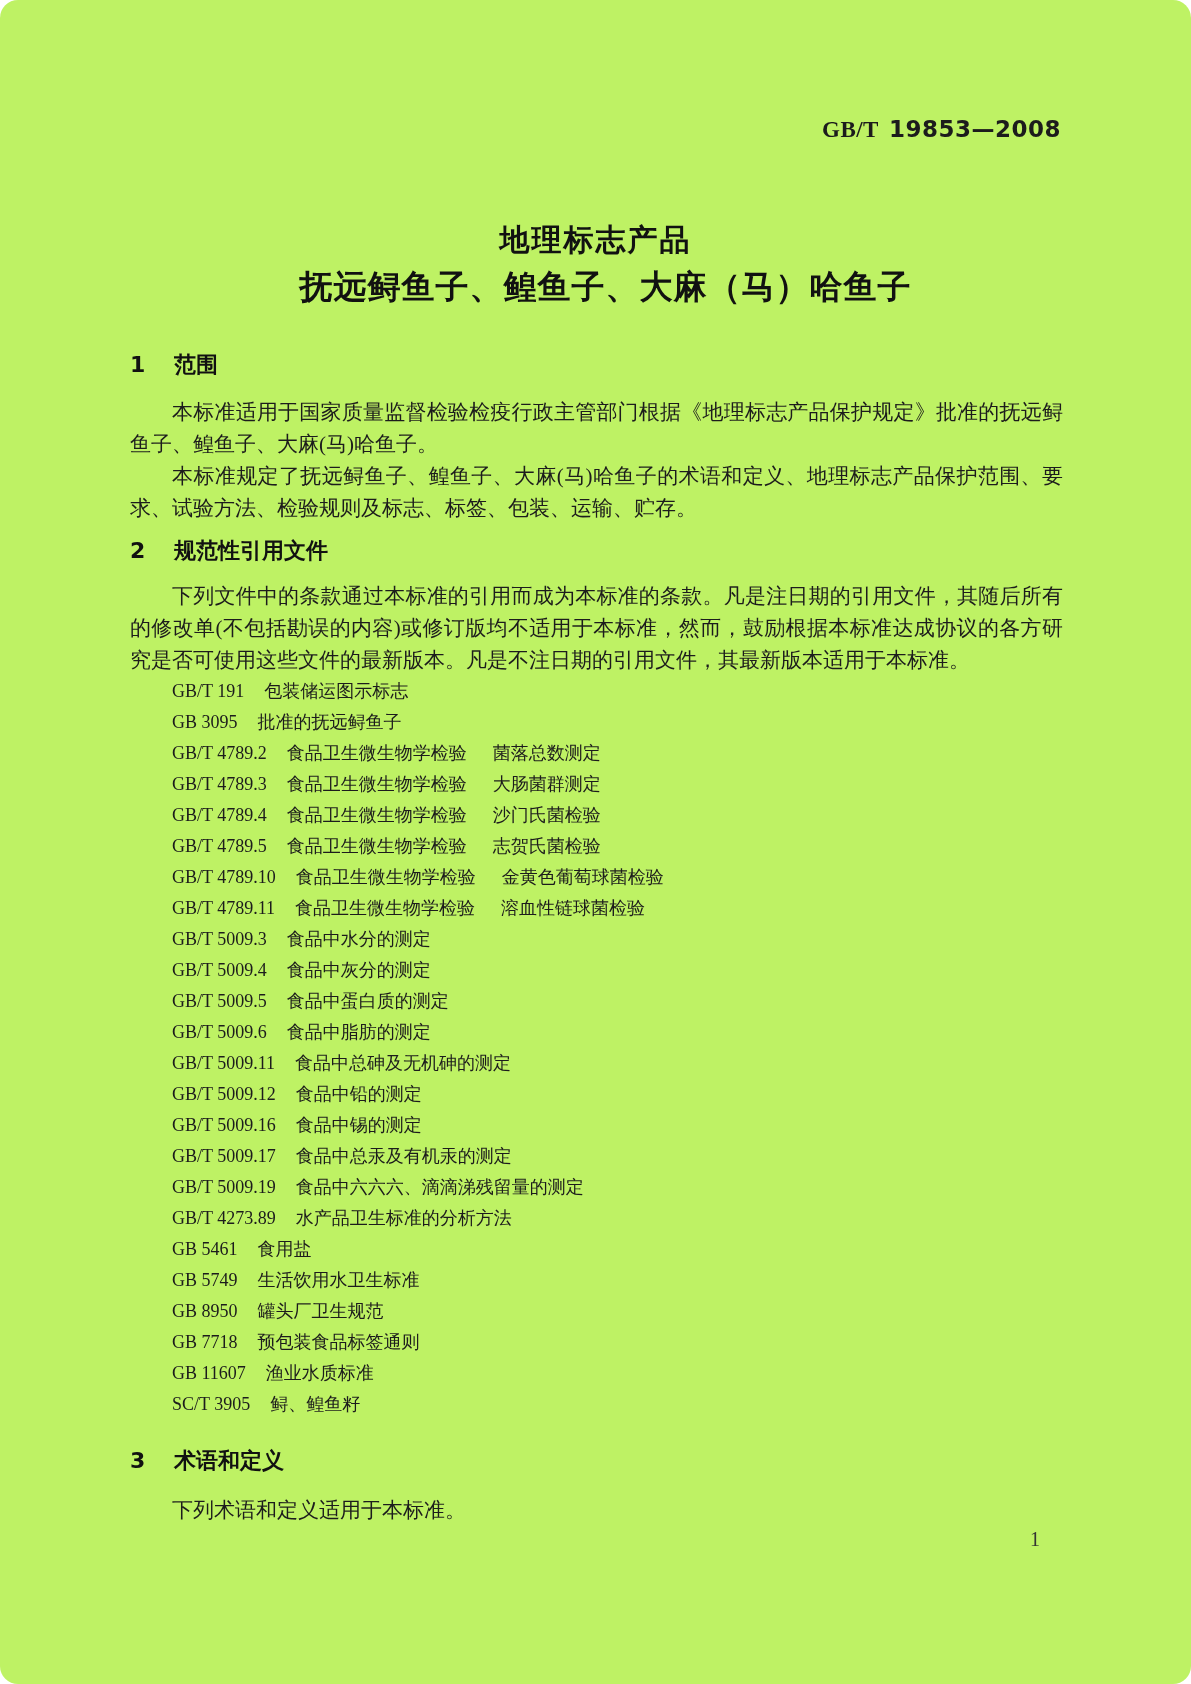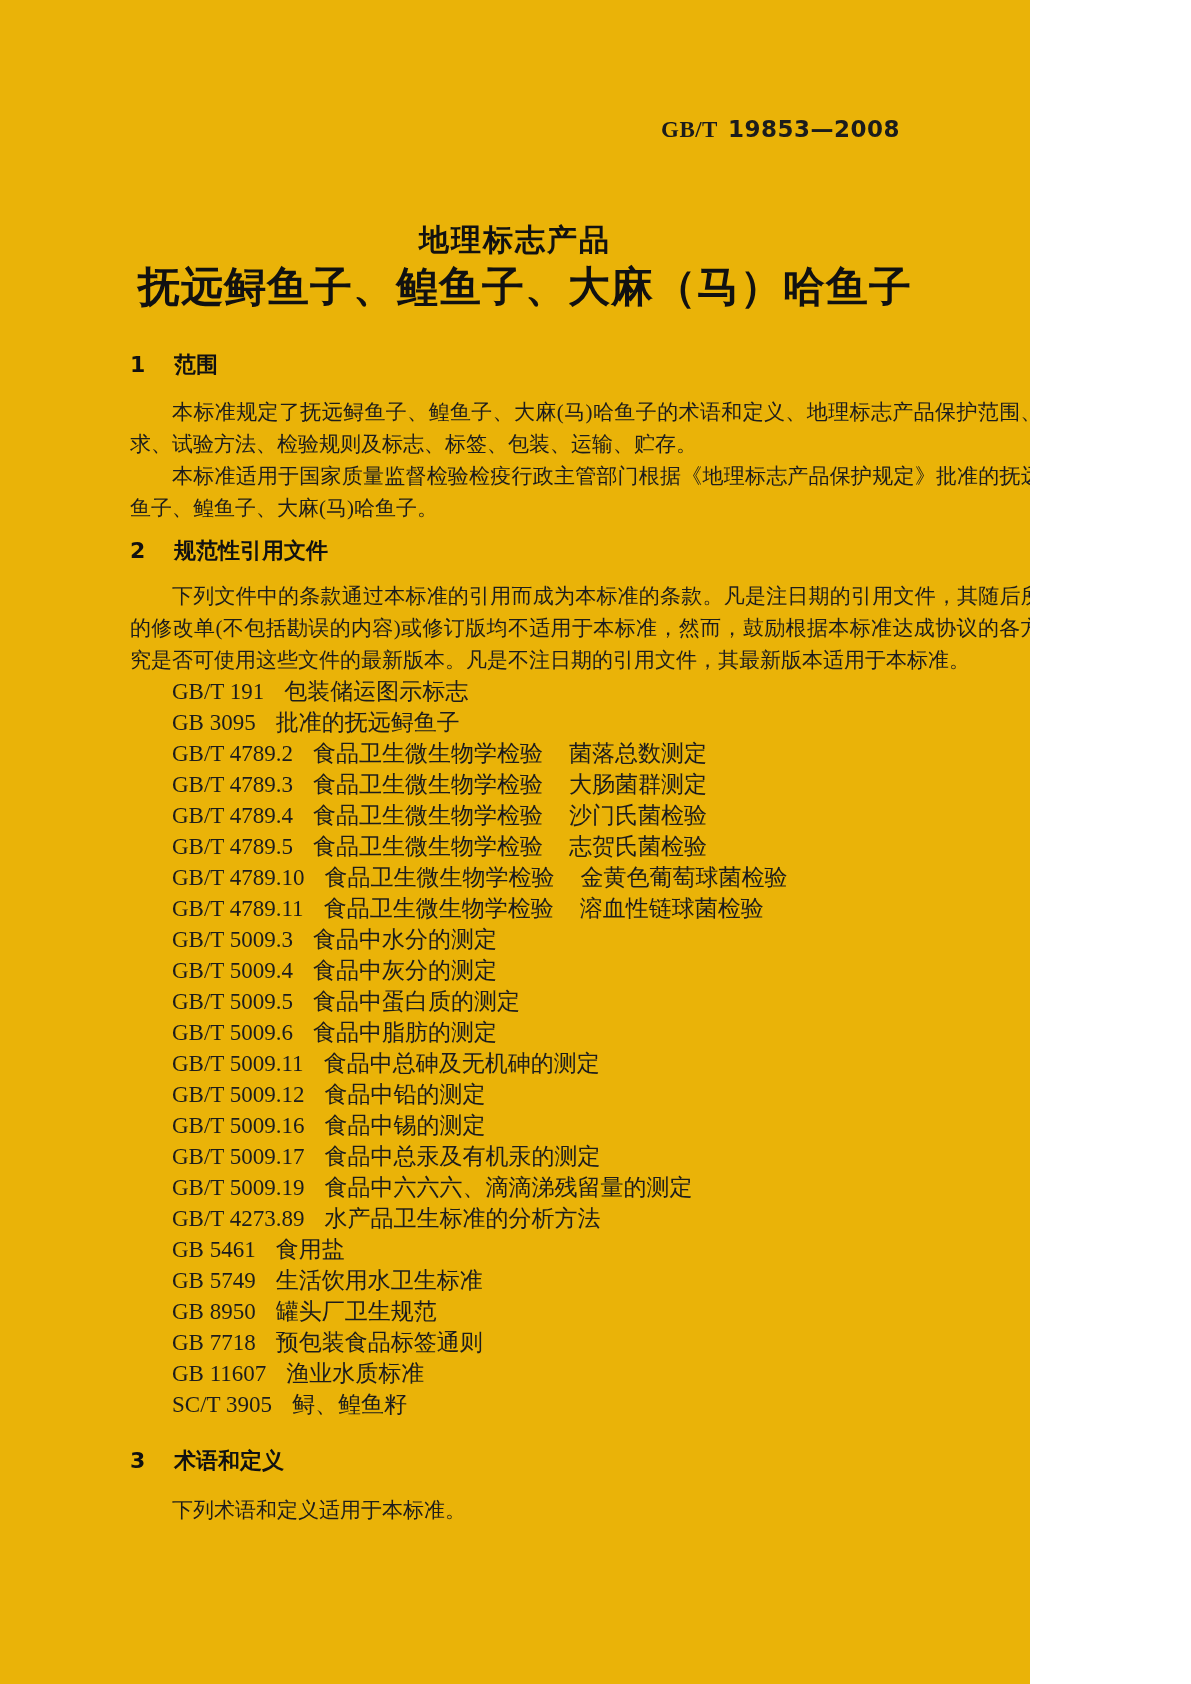--- a/index.html
+++ b/index.html
@@ -2,26 +2,27 @@
 <html lang="zh"><head>
 <meta charset="utf-8">
 <style>
   html, body {
     margin: 0;
     padding: 0;
     background: #ffffff;
   }
   .page {
     position: relative;
-    width: 1030px;
+    width: 1191px;
     height: 1684px;
-    background: #eab308;
+    background: #bef264;
     color: #1c1c1c;
     font-family: "Liberation Serif", serif;
     overflow: hidden;
+    border-radius: 18px;
   }
   
   .doc-code {
     position: absolute;
     top: 116px;
     right: 130px;
     font-size: 23px;
     letter-spacing: 0.5px;
     white-space: nowrap;
   }
@@ -44,21 +45,21 @@
     font-family: "DejaVu Sans", sans-serif;
     font-weight: bold;
     color: #111;
   }
   .title-line1 {
     font-size: 30px;
     line-height: 44px;
     letter-spacing: 2px;
   }
   .title-line2 {
-    font-size: 42px;
+    font-size: 33px;
     line-height: 50px;
     letter-spacing: 1px;
     padding-left: 20px;
   }
   
   .content {
     position: absolute;
     left: 130px;
     top: 350px;
     width: 933px;
@@ -83,21 +84,21 @@
     text-align: justify;
     color: #1c1c1c;
   }
   #sec1 .sec-heading { margin-bottom: 16px; }
   #sec2 .sec-heading { margin-top: 12px; margin-bottom: 14px; }
   #sec3 .sec-heading { margin-top: 26px; margin-bottom: 18px; }
   .refs-list {
     margin: 0;
     padding: 0 0 0 42px;
     list-style: none;
-    font-size: 23px;
+    font-size: 18px;
     line-height: 31px;
   }
   .ref-row { white-space: nowrap; }
   .ref-code { margin-right: 20px; }
   .ref-subtitle { margin-left: 26px; }
   
   .page-number {
     position: absolute;
     top: 1528px;
     left: 1030px;
@@ -118,22 +119,22 @@
     <div class="title-line1">地理标志产品</div>
     <div class="title-line2">抚远鲟鱼子、鳇鱼子、大麻（马）哈鱼子</div>
   </div>
 
   <div class="content">
 
     <section id="sec1">
       <h2 class="sec-heading">
         <span class="sec-num">1</span><span>范围</span>
       </h2>
+      <p class="body-para">本标准适用于国家质量监督检验检疫行政主管部门根据《地理标志产品保护规定》批准的抚远鲟鱼子、鳇鱼子、大麻(马)哈鱼子。</p>
       <p class="body-para">本标准规定了抚远鲟鱼子、鳇鱼子、大麻(马)哈鱼子的术语和定义、地理标志产品保护范围、要求、试验方法、检验规则及标志、标签、包装、运输、贮存。</p>
-      <p class="body-para">本标准适用于国家质量监督检验检疫行政主管部门根据《地理标志产品保护规定》批准的抚远鲟鱼子、鳇鱼子、大麻(马)哈鱼子。</p>
     </section>
 
     <section id="sec2">
       <h2 class="sec-heading">
         <span class="sec-num">2</span><span>规范性引用文件</span>
       </h2>
       <p class="body-para">下列文件中的条款通过本标准的引用而成为本标准的条款。凡是注日期的引用文件，其随后所有的修改单(不包括勘误的内容)或修订版均不适用于本标准，然而，鼓励根据本标准达成协议的各方研究是否可使用这些文件的最新版本。凡是不注日期的引用文件，其最新版本适用于本标准。</p>
       <ul class="refs-list">
           <li class="ref-row">
     <span class="ref-code">GB/T 191</span><span class="ref-title">包装储运图示标志</span>

